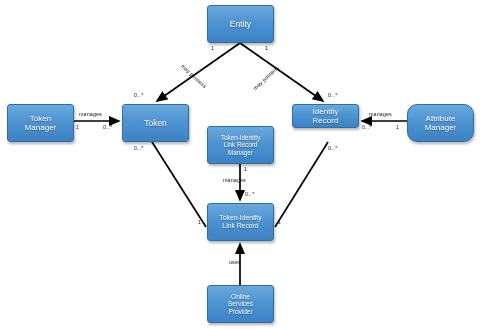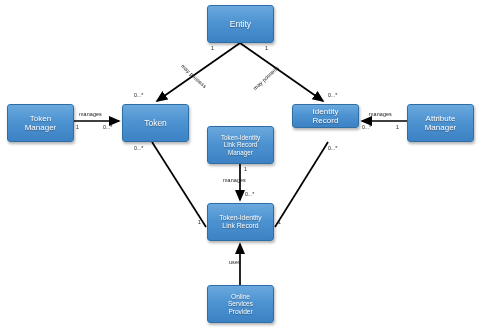--- a/index.html
+++ b/index.html
@@ -112,21 +112,21 @@
 
   <div class="node" style="left:122px; top:104px; width:67px; height:38px; font-size:8.5px;">
     <span class="node-label">Token</span>
   </div>
 
   <div class="node" style="left:292px; top:104px; width:67px; height:24px; font-size:8px;">
     <span class="node-label">Identity
 Record</span>
   </div>
 
-  <div class="node" style="left:407px; top:104px; width:67px; height:38px; font-size:8px;">
+  <div class="node" style="left:407px; top:104px; width:67px; height:38px; font-size:8px;border-radius:10px;">
     <span class="node-label">Attribute
 Manager</span>
   </div>
 
   <div class="node" style="left:207px; top:126px; width:67px; height:38px; font-size:6.3px;">
     <span class="node-label">Token-Identity
 Link Record
 Manager</span>
   </div>
 

